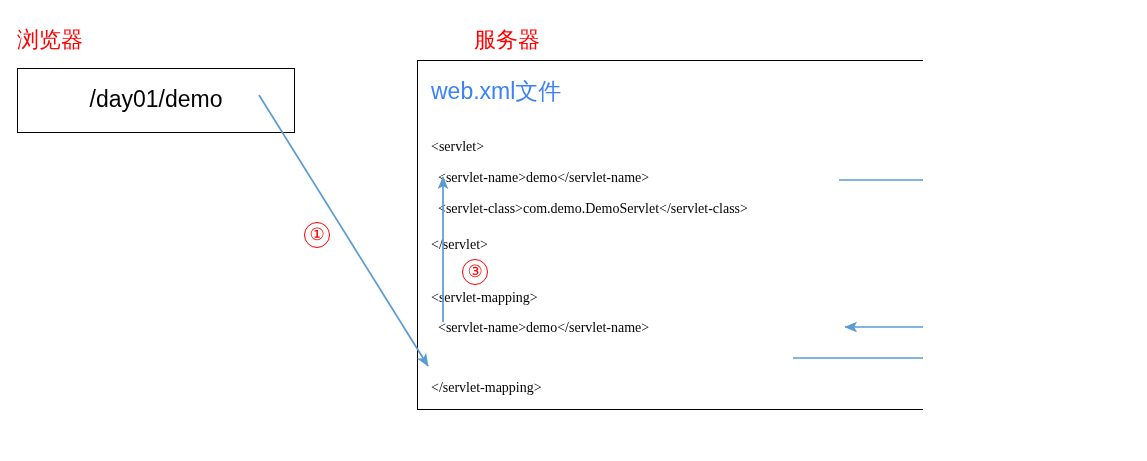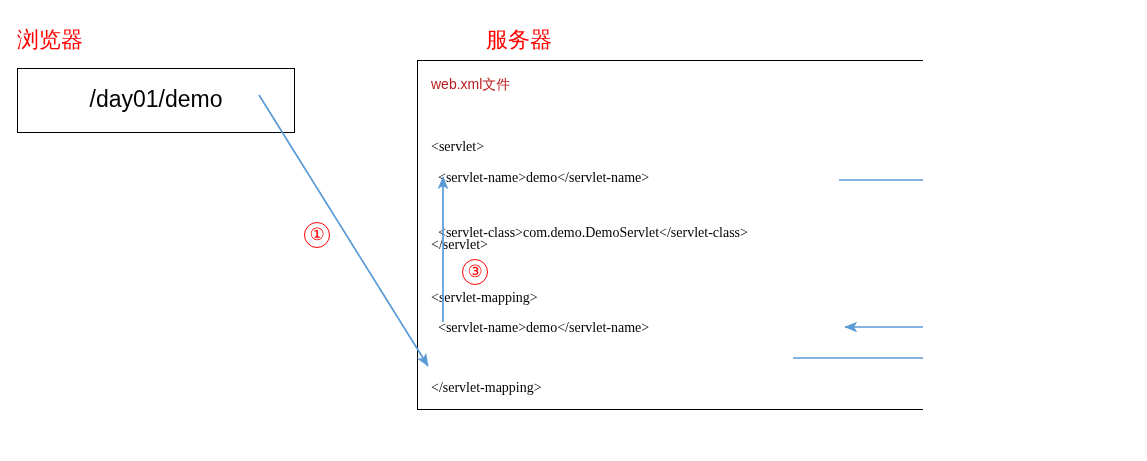--- a/index.html
+++ b/index.html
@@ -19,21 +19,21 @@
   
   .heading {
     position: absolute;
     color: #ff0000;
     font-size: 22px;
     line-height: 1;
     white-space: nowrap;
     font-family: "Liberation Serif", "DejaVu Serif", serif;
   }
   #browser-heading { left: 17px; top: 29px; }
-  #server-heading  { left: 474px; top: 29px; margin-left: 12px; }
+  #server-heading  { left: 474px; top: 29px; }
 
   
   .box {
     position: absolute;
     border: 1.6px solid #000000;
     box-sizing: border-box;
     background: transparent;
   }
   #browser-box {
     left: 17px; top: 68px;
@@ -52,22 +52,22 @@
     text-align: center;
     font-size: 23px;
     color: #000000;
     white-space: nowrap;
   }
 
   
   #webxml-title {
     position: absolute;
     left: 431px; top: 76px;
-    font-size: 14px;
-    color: #b91c1c;
+    font-size: 23px;
+    color: #3b82f6;
     white-space: nowrap;
   }
   .code-line {
     position: absolute;
     font-size: 14px;
     color: #000000;
     white-space: pre;
     line-height: 1;
     font-family: Liberation Serif, serif;
   }
@@ -107,21 +107,21 @@
   <div id="browser-url">/day01/demo</div>
 
   <div class="box" id="server-box"></div>
 
   <div id="webxml-title">web.xml文件</div>
 
   <div class="code-line" style="left:431px; top:140px;">&lt;servlet&gt;</div>
 
   <div class="code-line" style="left:431px; top:171px;">  &lt;servlet-name&gt;demo&lt;/servlet-name&gt;</div>
 
-  <div class="code-line" style="left:431px; top:202px;margin-top:24px;">  &lt;servlet-class&gt;com.demo.DemoServlet&lt;/servlet-class&gt;</div>
+  <div class="code-line" style="left:431px; top:202px;">  &lt;servlet-class&gt;com.demo.DemoServlet&lt;/servlet-class&gt;</div>
 
   <div class="code-line" style="left:431px; top:231px;margin-top:7px;">&lt;/servlet&gt;</div>
 
   <div class="code-line" style="left:431px; top:291px;">&lt;servlet-mapping&gt;</div>
 
   <div class="code-line" style="left:431px; top:321px;">  &lt;servlet-name&gt;demo&lt;/servlet-name&gt;</div>
 
 
   <div class="code-line" style="left:431px; top:381px;">&lt;/servlet-mapping&gt;</div>
 

